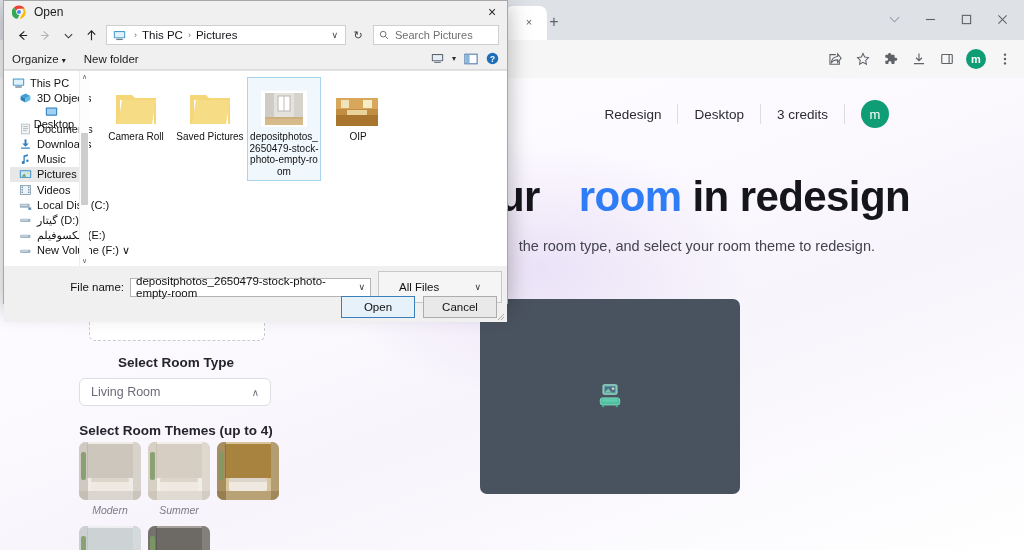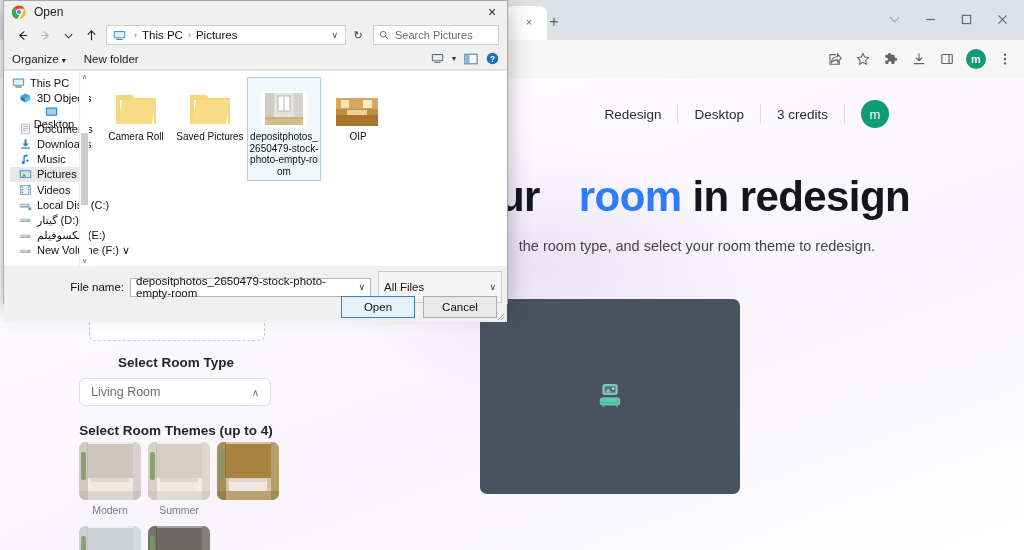--- a/index.html
+++ b/index.html
@@ -116,21 +116,21 @@
     display: flex; align-items: center; justify-content: space-between;
     padding: 0 11px; box-sizing: border-box;
   }
   .room-select .rs-label { font-size: 12.5px; color: #6c6c78; }
   .rs-caret { color: #70707c; font-size: 10px; }
 
   .themes-grid {
     position: absolute; left: 79px; top: 364px; width: 200px;
     display: flex; flex-wrap: wrap; gap: 10px 7px;
   }
-  .theme-cell { width: 62px; }
+  .theme-cell { width: 62px; font-style: italic; }
   .theme-thumb {
     width: 62px; height: 58px; border-radius: 7px; overflow: hidden;
     background: #cbc6c0; position: relative;
   }
   .theme-cell .theme-name {
     margin-top: 4px; text-align: center; font-size: 10.5px; color: #7b7b86;
     white-space: nowrap;
   }
   .theme-cell.sel .theme-name { color: #0f9d76; }
   .theme-cell.sel .theme-thumb { box-shadow: 0 0 0 2px #0f9d76; }
@@ -258,21 +258,21 @@
   }
   .fn-label { width: 120px; text-align: right; font-size: 11.5px; padding-right: 6px; }
   .fn-input {
     width: 241px; height: 19px; background: #fff; border: 1px solid #b4b4b4;
     display: flex; align-items: center; padding: 0 5px; box-sizing: border-box;
     font-size: 11.5px;
   }
   .fn-input .drop { margin-left: auto; font-size: 9px; color: #333; }
   .type-select {
     width: 124px; height: 32px; background: #f5f5f5; border: 1px solid #c8c8c8;
-    display: flex; align-items: center; padding: 0 5px; box-sizing: border-box;
+    display: flex; align-items: center; padding: 0 20px; box-sizing: border-box;
     margin-left: 7px; font-size: 11.5px;
   }
   .type-select .drop { margin-left: auto; font-size: 9px; color: #333; }
   .btn-row { position: absolute; right: 10px; top: 30px; display: flex; gap: 8px; }
   .dbtn {
     width: 72px; height: 20px; font-size: 11.5px; background: #e9e9e9;
     border: 1px solid #adadad; display: flex; align-items: center;
     justify-content: center; color: #111;
   }
   .dbtn.primary { background: #e6f1fa; border-color: #3a7fba; }

